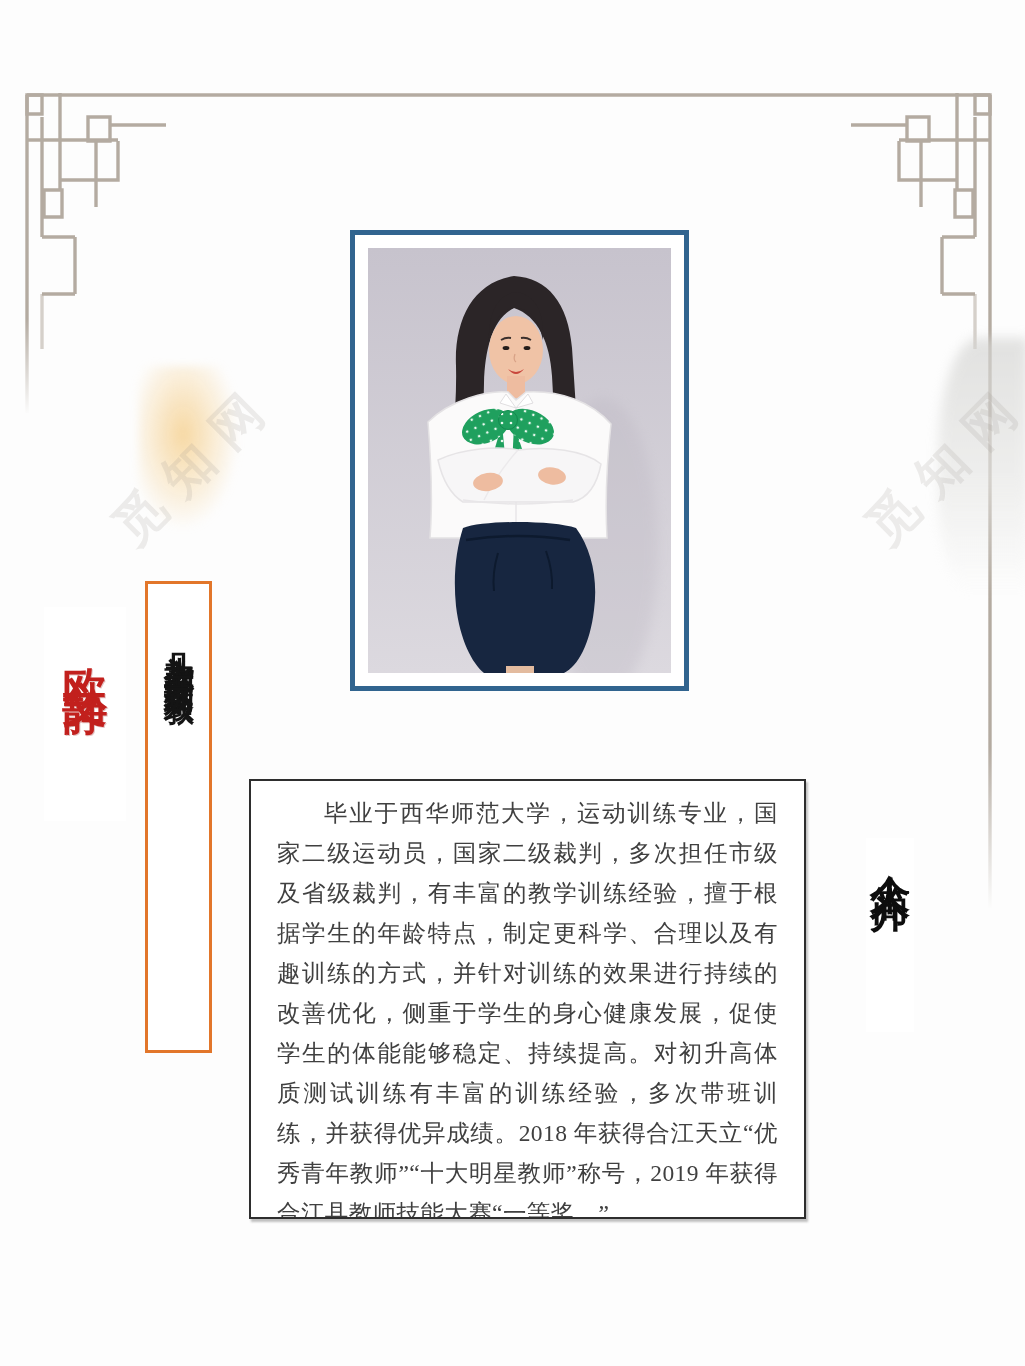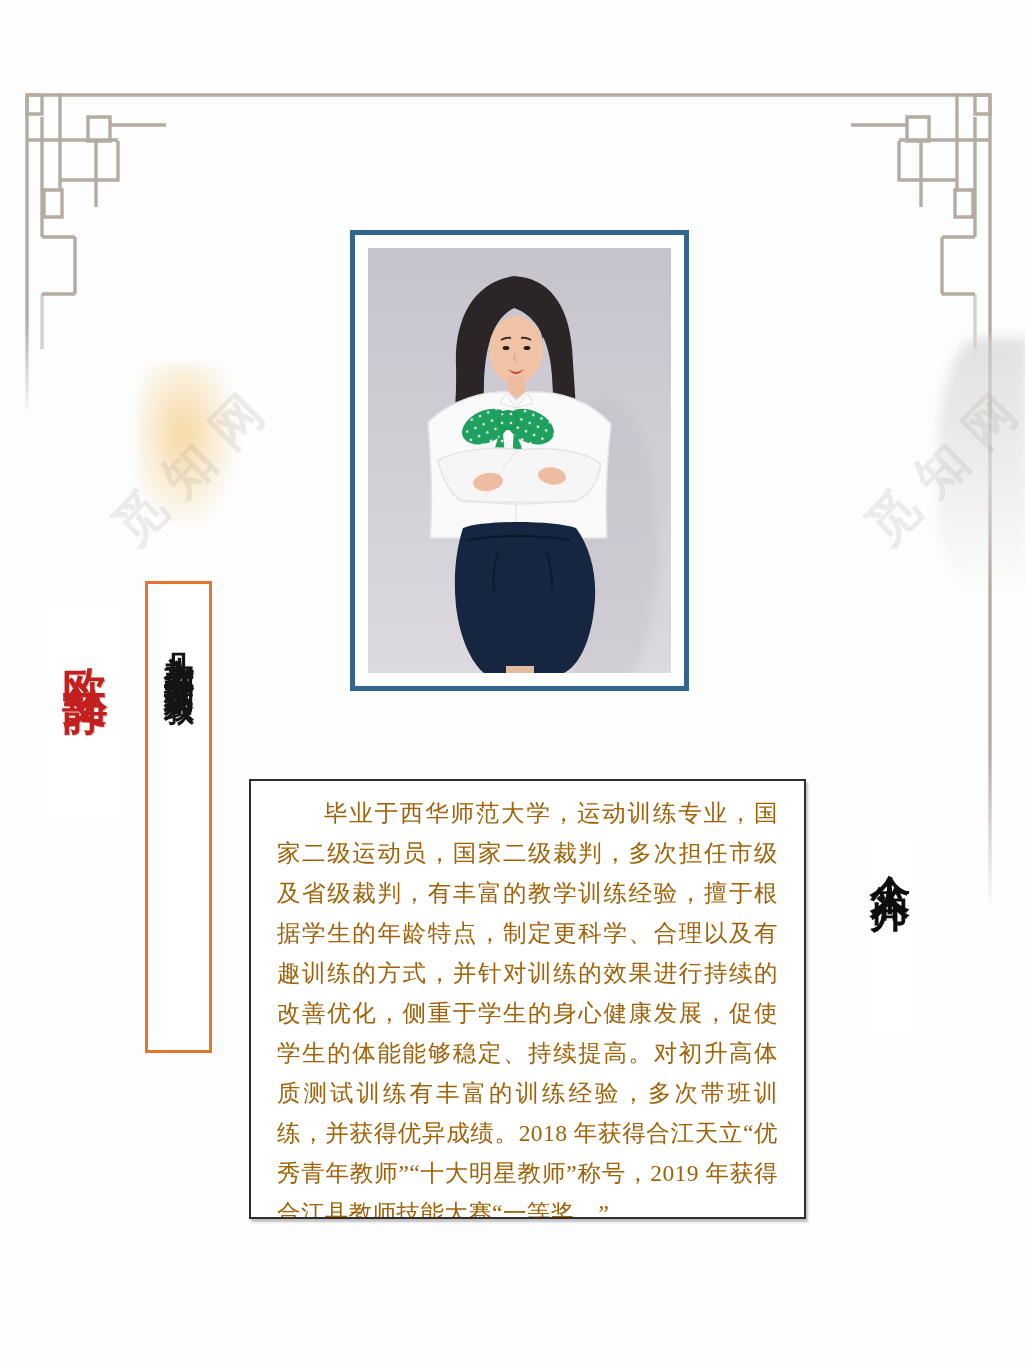--- a/index.html
+++ b/index.html
@@ -63,21 +63,21 @@
   }
 
   
   .bio-box {
     left:249px; top:779px; width:557px; height:440px;
     background:#ffffff; border:2px solid #2e2e2e; z-index:4;
     padding:12px 26px 10px 26px; overflow:hidden;
     box-shadow:2px 3px 2px rgba(80,80,80,.35);
   }
   .bio-text {
-    font-size:23.5px; line-height:40px; color:#a16207;
+    font-size:23.5px; line-height:40px; color:#404040;
     text-indent:2em; text-align:justify; letter-spacing:.4px;
   }
 
   
   .title-box {
     left:866px; top:838px; width:48px; height:194px;
     background:#ffffff; z-index:4; display:flex; justify-content:center;
   }
   .title-text {
     writing-mode:vertical-rl; text-orientation:upright;

